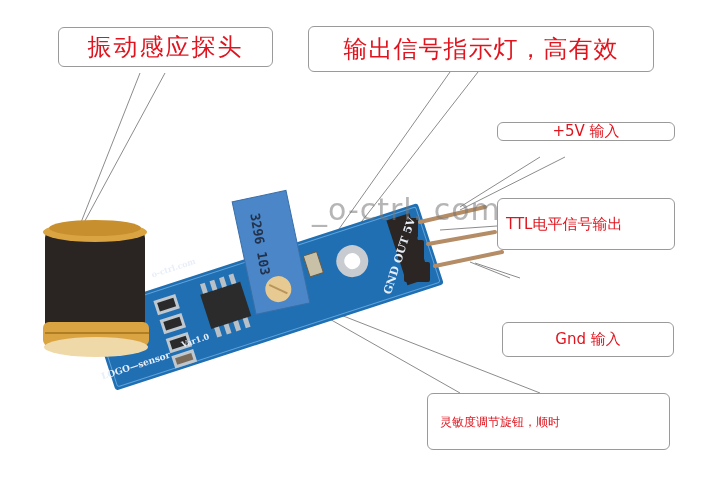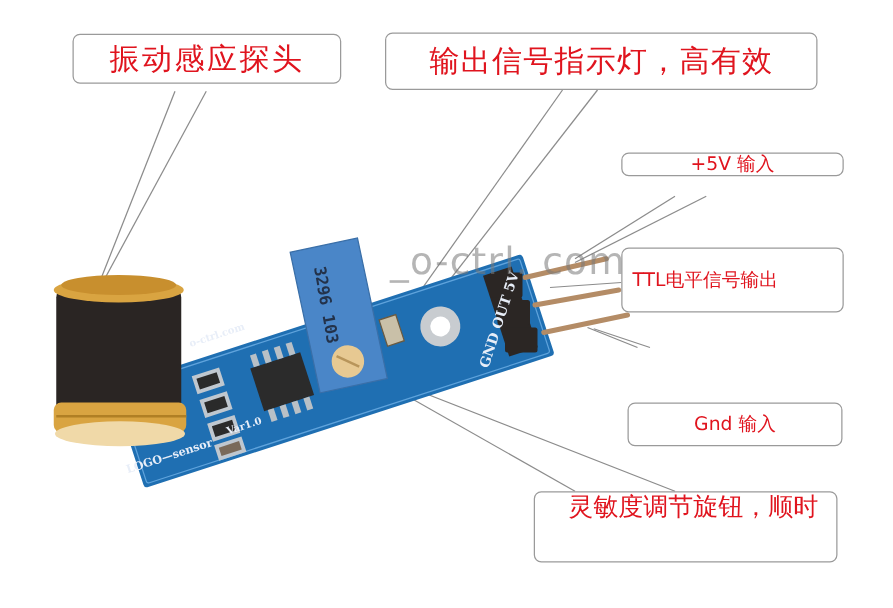--- a/index.html
+++ b/index.html
@@ -18,21 +18,21 @@
     display: flex; align-items: center; justify-content: center;
     white-space: nowrap;
     z-index: 3;
   }
   .callout span { display: block; }
   .c-probe   { left: 58px;  top: 27px;  width: 215px; height: 40px; font-size: 24px; letter-spacing: 2px; }
   .c-led     { left: 308px; top: 26px;  width: 346px; height: 46px; font-size: 24px; letter-spacing: 1px; }
   .c-5v      { left: 497px; top: 122px; width: 178px; height: 19px; font-size: 15px; text-align: center; }
   .c-ttl     { left: 497px; top: 198px; width: 178px; height: 52px; font-size: 15px; justify-content: flex-start; padding-left: 8px; }
   .c-gnd     { left: 502px; top: 278px; width: 172px; height: 35px; font-size: 15px; margin-top: 44px; }
-  .c-sens    { left: 427px; top: 393px; width: 243px; height: 57px; font-size: 20px; flex-direction: row; align-items: flex-start; padding-left: 12px; line-height: 22px; }
+  .c-sens    { left: 427px; top: 393px; width: 243px; height: 57px; font-size: 12px; flex-direction: column; align-items: flex-start; padding-left: 12px; line-height: 22px; }
 
   .watermark {
     position: absolute; left: 312px; top: 192px;
     font-family: "DejaVu Sans", sans-serif;
     font-size: 30px; color: rgba(120,120,120,0.55);
     letter-spacing: 1px; z-index: 2;
   }
   .silk {
     position: absolute; color: #e8eef8; font-family: "DejaVu Serif", serif;
     font-weight: bold; z-index: 2; white-space: nowrap;

